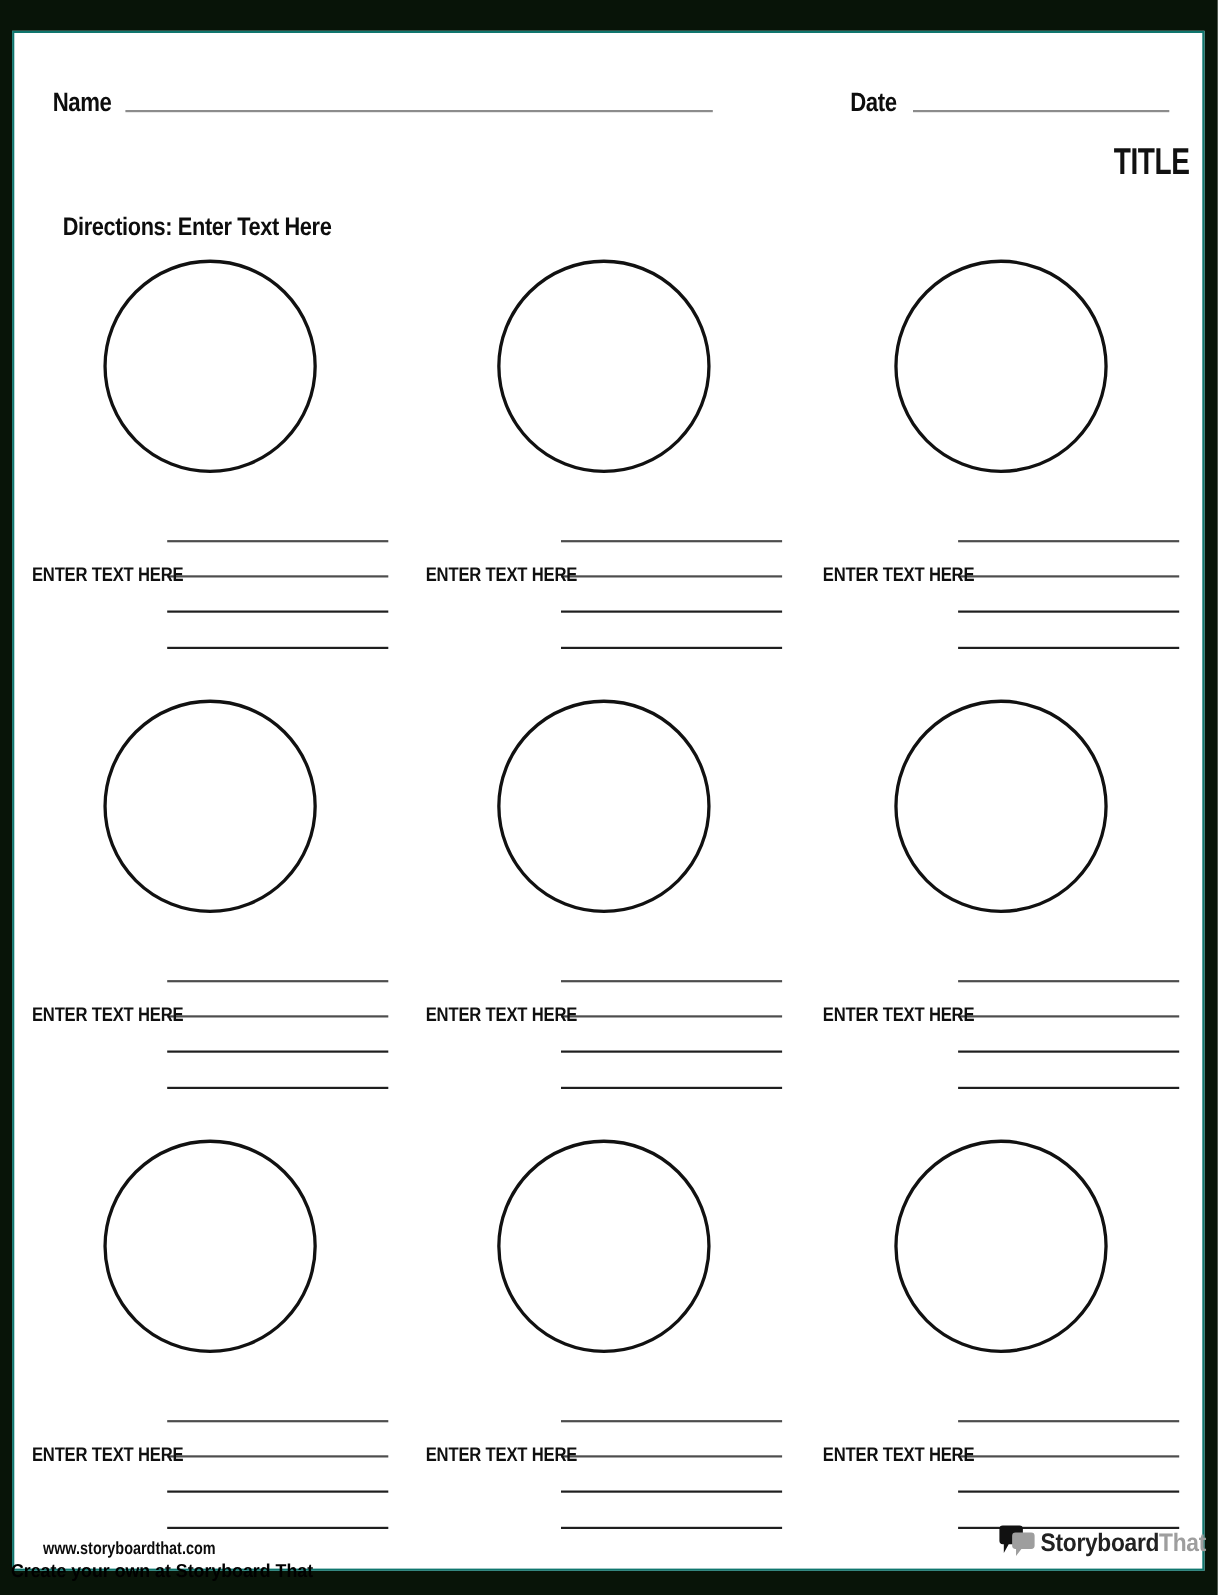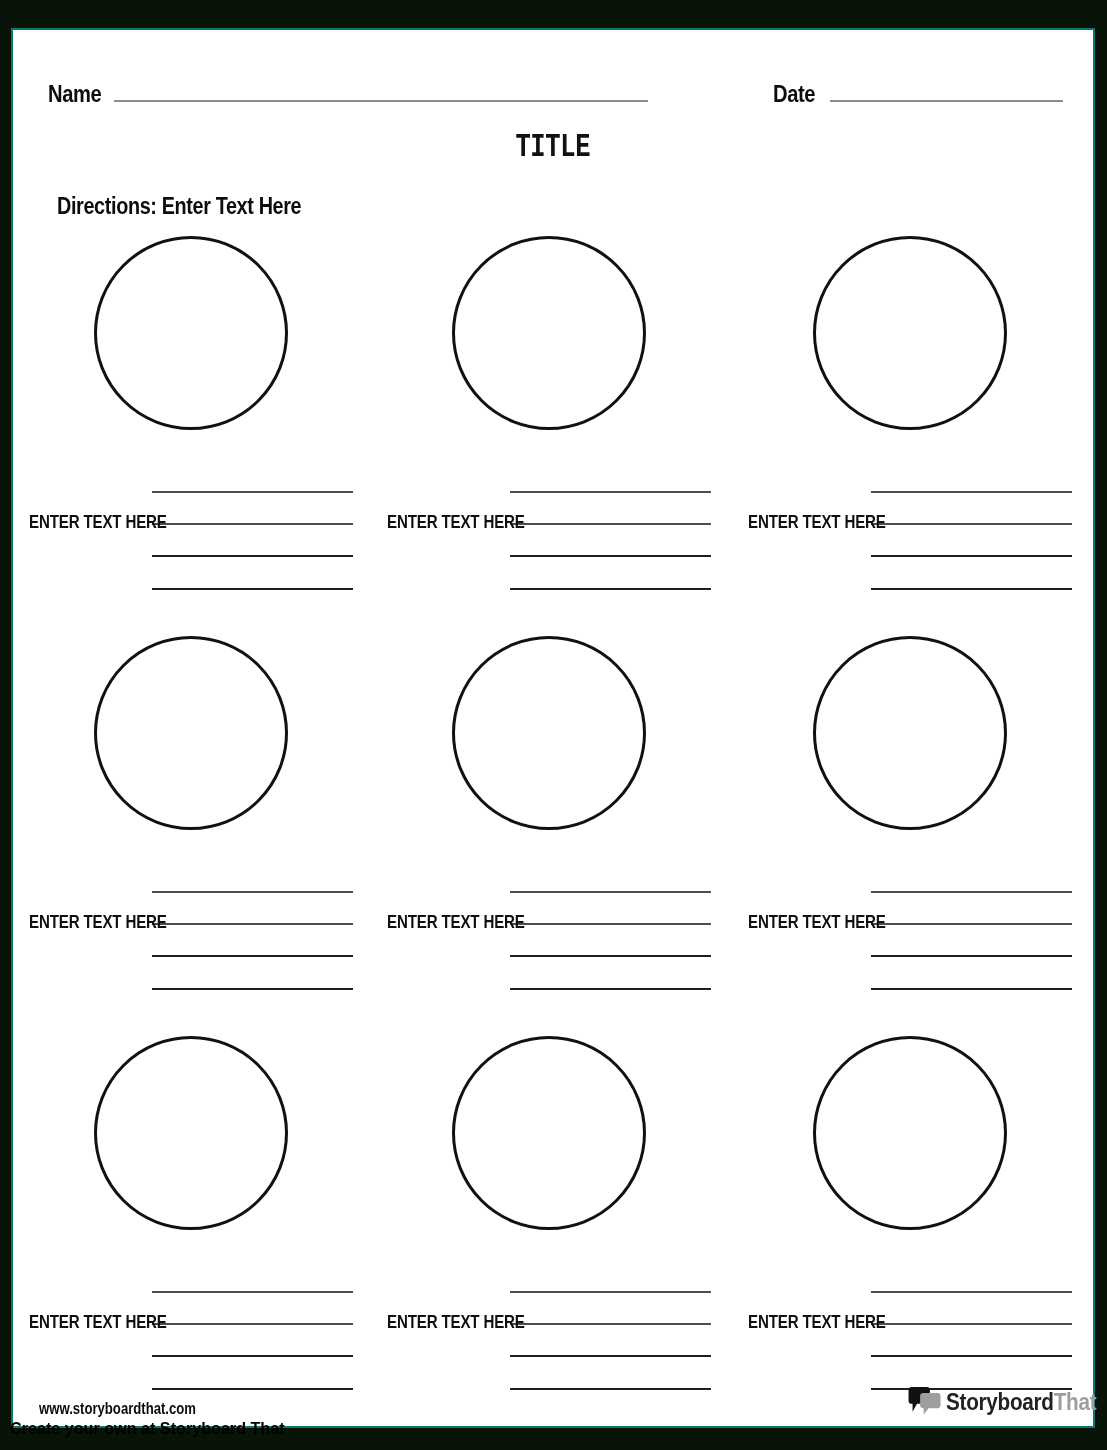--- a/index.html
+++ b/index.html
@@ -13,21 +13,21 @@
     width:1084px; height:1400px; box-sizing:border-box;
     background:#ffffff; border:2px solid #0f766e;
   }
   
   .hdr-label {
     position:absolute; font-weight:700; font-size:24px; color:#0d0d0d;
     transform:scaleX(0.84); transform-origin:left center; white-space:nowrap;
     letter-spacing:-0.5px;
   }
   .hdr-line { position:absolute; height:0; border-top:2.5px solid #8c8c8c; }
-  .title-wrap { position:absolute; left:0; top:98px; width:100%; text-align:center;font-family:Liberation Mono, monospace; }
+  .title-wrap { position:absolute; left:0; top:98px; width:100%; text-align:right; }
   .title-text {
     display:inline-block; font-weight:700; font-size:34px; color:#111;
     transform:scaleX(0.75); letter-spacing:-0.5px;
   }
   .directions {
     position:absolute; left:44px; top:163px; font-weight:700; font-size:23px;
     color:#0d0d0d; transform:scaleX(0.86); transform-origin:left center;
     white-space:nowrap; letter-spacing:-0.4px;
   }
   

